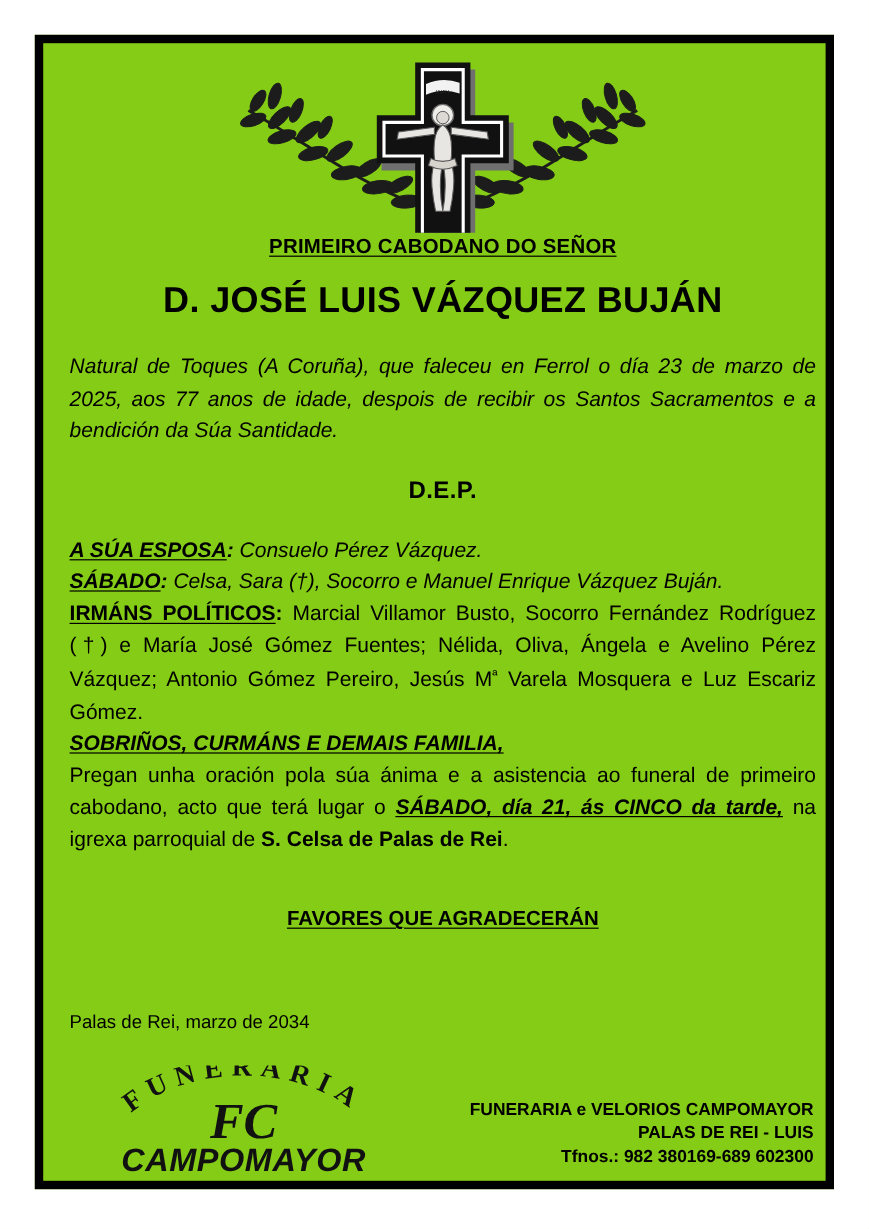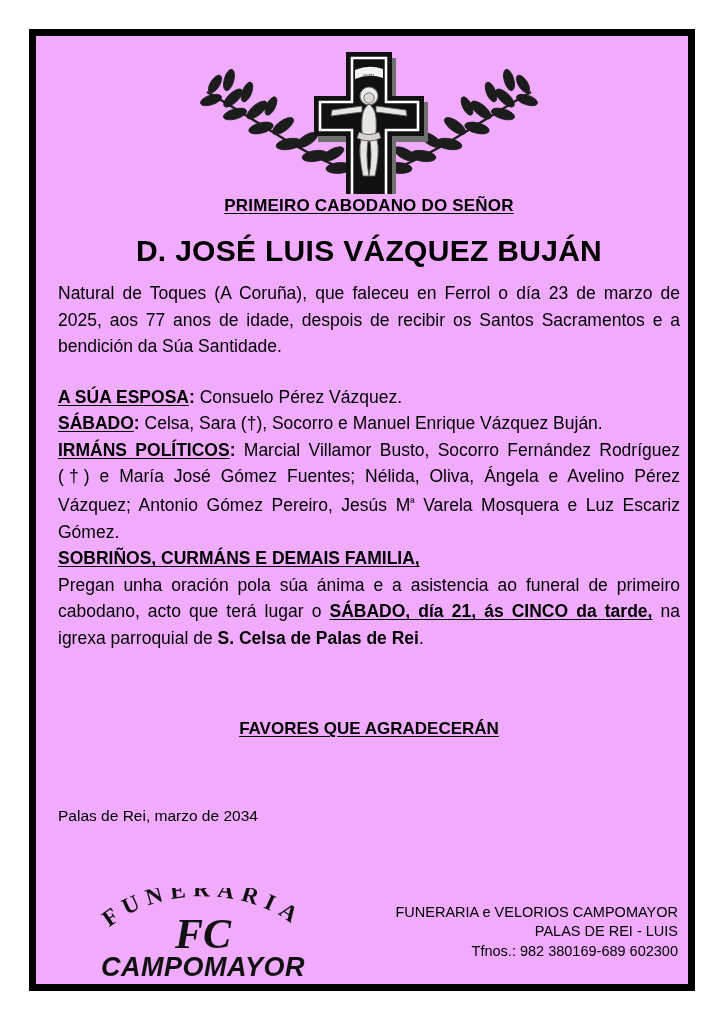--- a/index.html
+++ b/index.html
@@ -24,21 +24,21 @@
 
   
   #frame {
     position: absolute;
     left: 29px;
     top: 29px;
     width: 666px;
     height: 962px;
     border: 7px solid #000000;
     box-sizing: border-box;
-    background: #f0abfc;
+    background: #84cc16;
   }
 
   #inner {
     position: absolute;
     left: 22px;
     top: 8px;
     width: 622px;
     height: 940px;
   }
 
@@ -68,53 +68,54 @@
     margin-top: 18px;
   }
 
   
   .para {
     font-size: 17.5px;
     line-height: 26.5px;
     text-align: justify;
     text-justify: inter-word;
   }
-  .lead { margin-top: 12px; }
+  .lead { margin-top: 24px; font-style: italic; }
 
   .dep {
     text-align: center;
     font-size: 20px;
     font-weight: bold;
     margin-top: 26px;
     letter-spacing: .3px;
   }
 
   .family { margin-top: 24px; }
-  .family .row { display: block; }
+  .family .row { display: block; font-style: italic; }
 
   .lbl {
     font-weight: bold;
     text-decoration: underline;
     text-underline-offset: 2px;
   }
   .lbl-plain { font-weight: bold; }
 
   .b { font-weight: bold; }
   .bu {
     font-weight: bold;
     text-decoration: underline;
     text-underline-offset: 2px;
+    font-style: italic;
   }
   sup.ord { font-size: .68em; vertical-align: .42em; }
 
   .closing {
     text-align: center;
     font-size: 17px;
     font-weight: bold;
-    margin-top: 68px;
+    margin-top: 44px;
   }
   .closing span { text-decoration: underline; text-underline-offset: 2px; }
 
   .placedate {
     font-size: 15.5px;
     margin-top: 68px;
   }
 
   
   .footer {
@@ -129,24 +130,24 @@
     left: 10px;
     bottom: 4px;
     width: 270px;
     height: 92px;
   }
   .logo svg { display: block; }
 
   .contact {
     position: absolute;
     right: 2px;
-    bottom: 23px;
+    bottom: 10px;
     text-align: right;
     font-size: 14.5px;
-    font-weight: normal;
+    font-weight: bold;
     line-height: 19.5px;
   }
   .contact .url {
     color: #2222cc;
     text-decoration: underline;
     text-underline-offset: 2px;
     display: inline-block;
   }
 </style>
 </head>
@@ -233,20 +234,21 @@
       </div>
 
       <div class="kicker">
         <span>PRIMEIRO CABODANO DO SEÑOR</span>
       </div>
 
       <div class="name">D.  JOSÉ LUIS VÁZQUEZ BUJÁN</div>
 
       <div class="para lead">Natural de Toques (A Coruña), que faleceu en Ferrol o día 23 de marzo de 2025, aos 77 anos de idade, despois de recibir os Santos Sacramentos e a bendición da Súa Santidade.</div>
 
+      <div class="dep">D.E.P.</div>
 
       <div class="family para">
 
         <span class="row"><span class="lbl">A SÚA ESPOSA</span><span class="lbl-plain">:</span>
           <span>Consuelo Pérez Vázquez.</span></span>
 
         <span class="row"><span class="lbl">SÁBADO</span><span class="lbl-plain">:</span>
           <span>Celsa, Sara (†), Socorro e Manuel Enrique Vázquez Buján.</span></span>
 
         <span><span class="lbl">IRMÁNS  POLÍTICOS</span><span class="lbl-plain">:</span>

